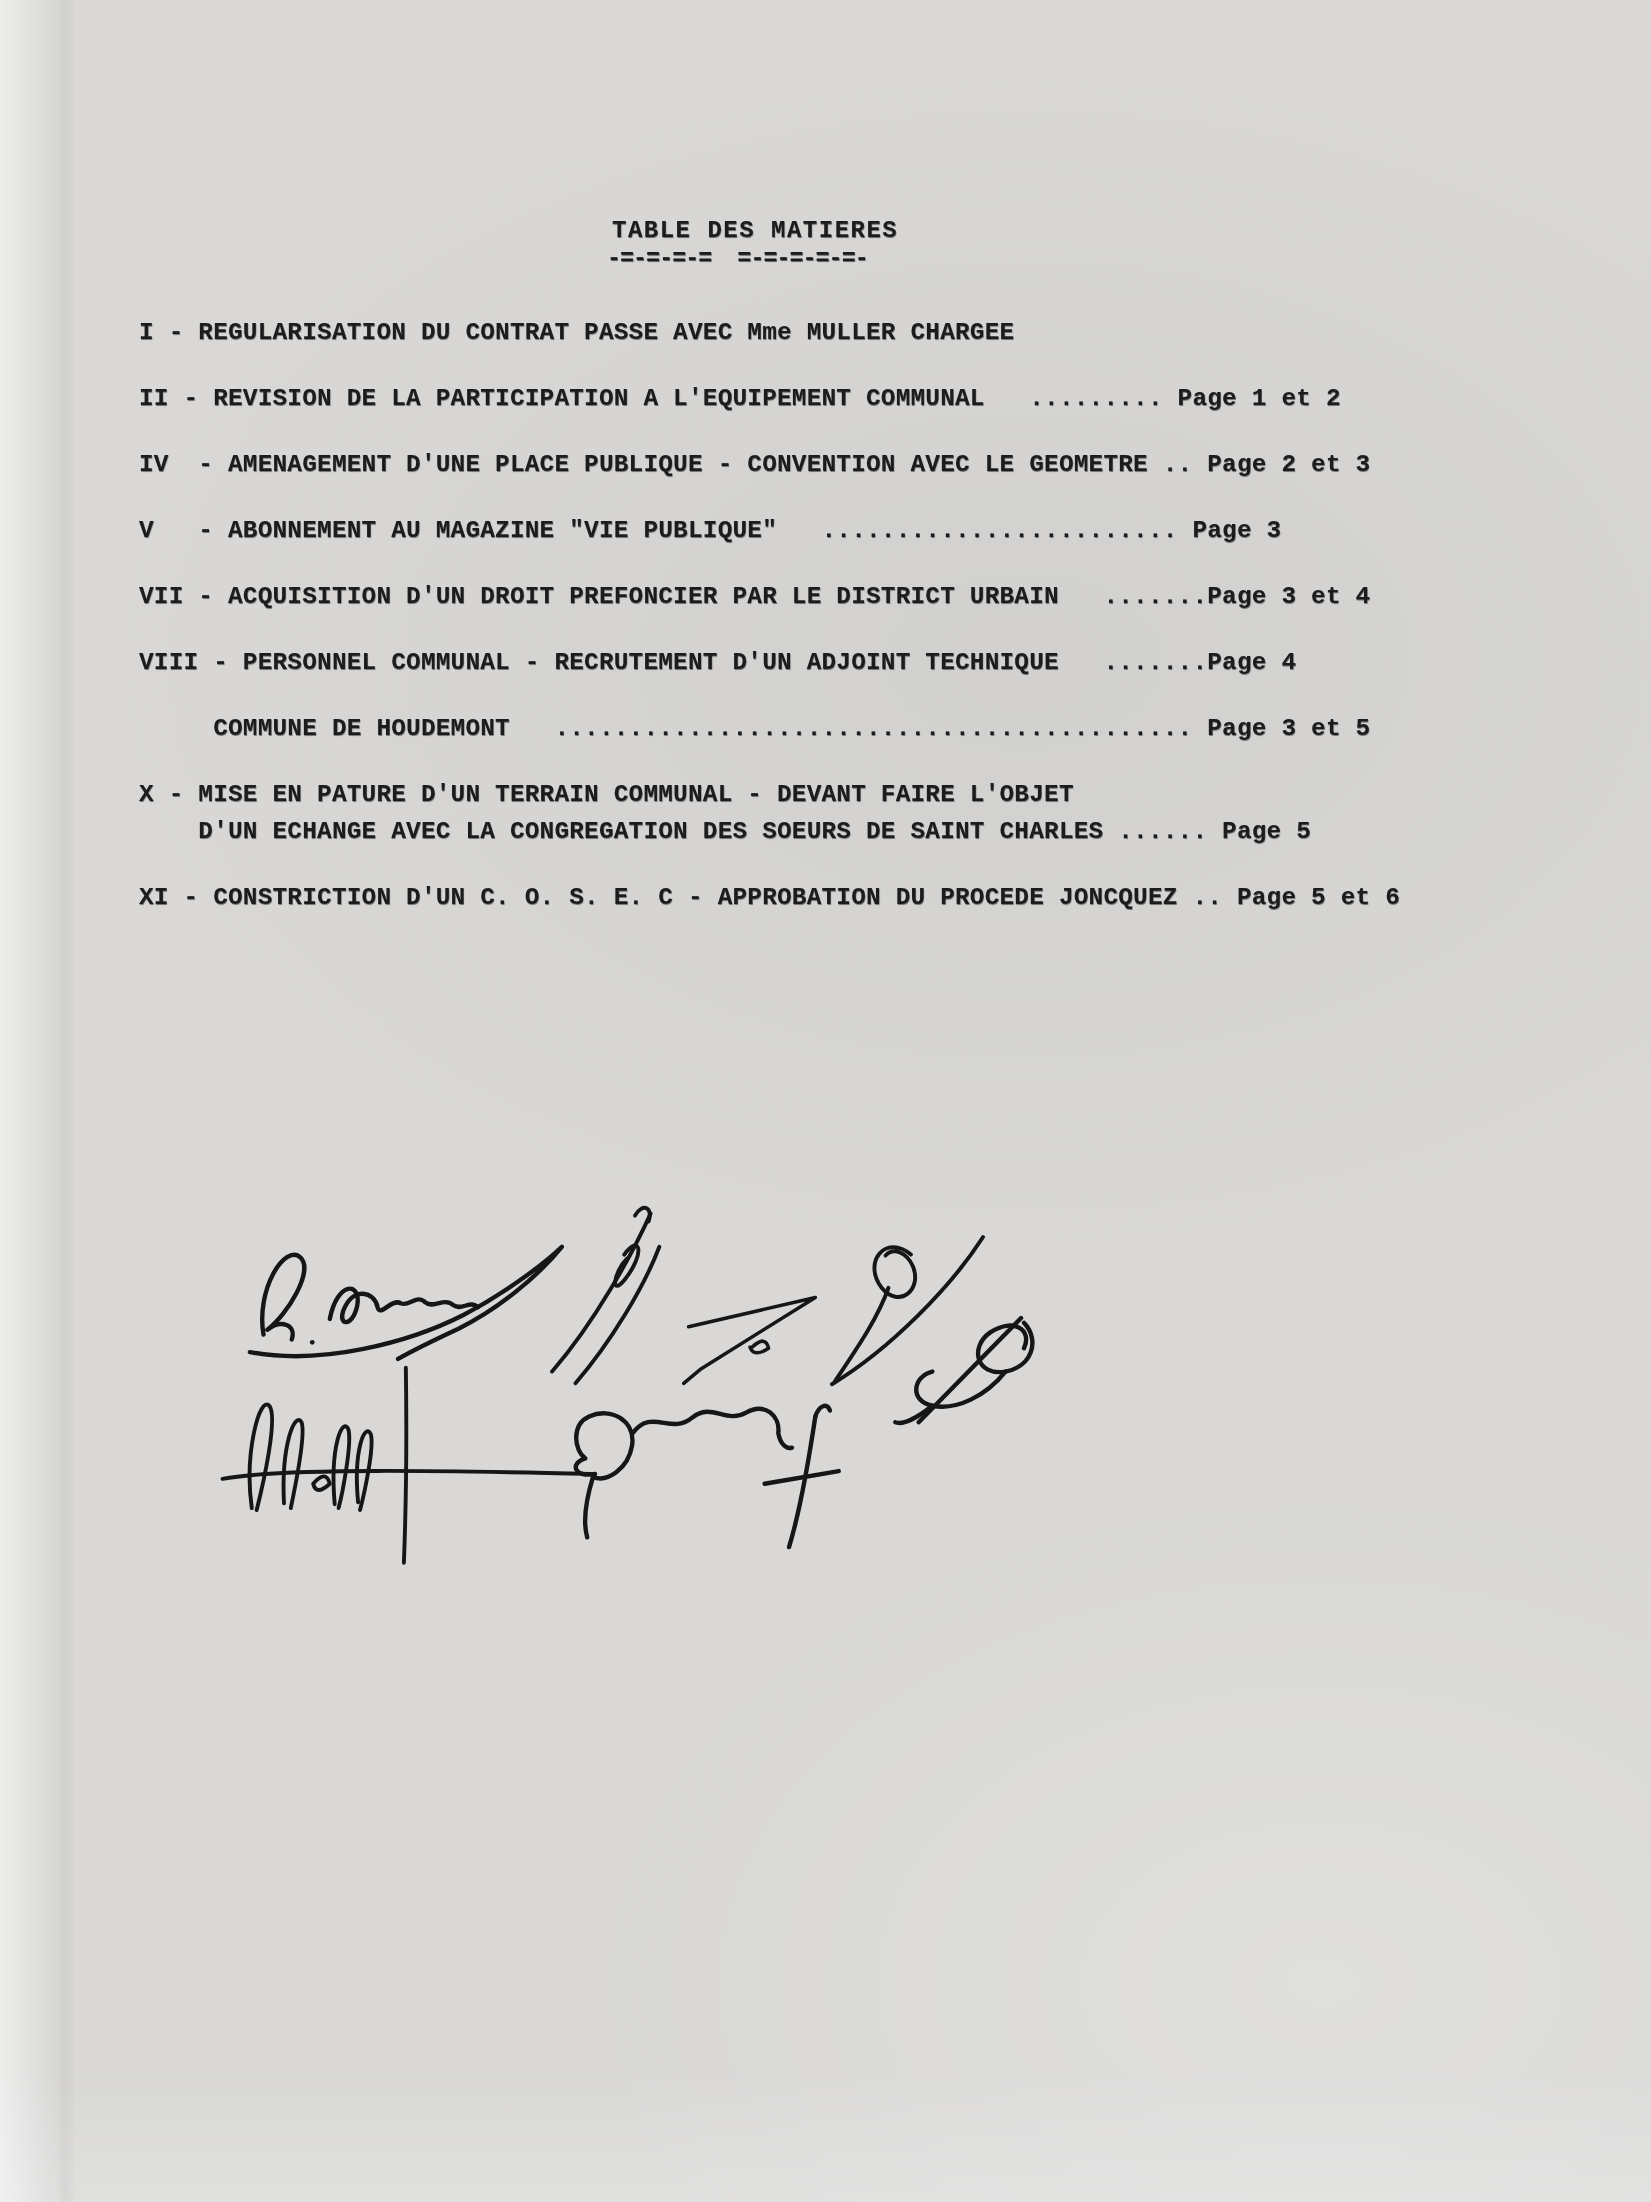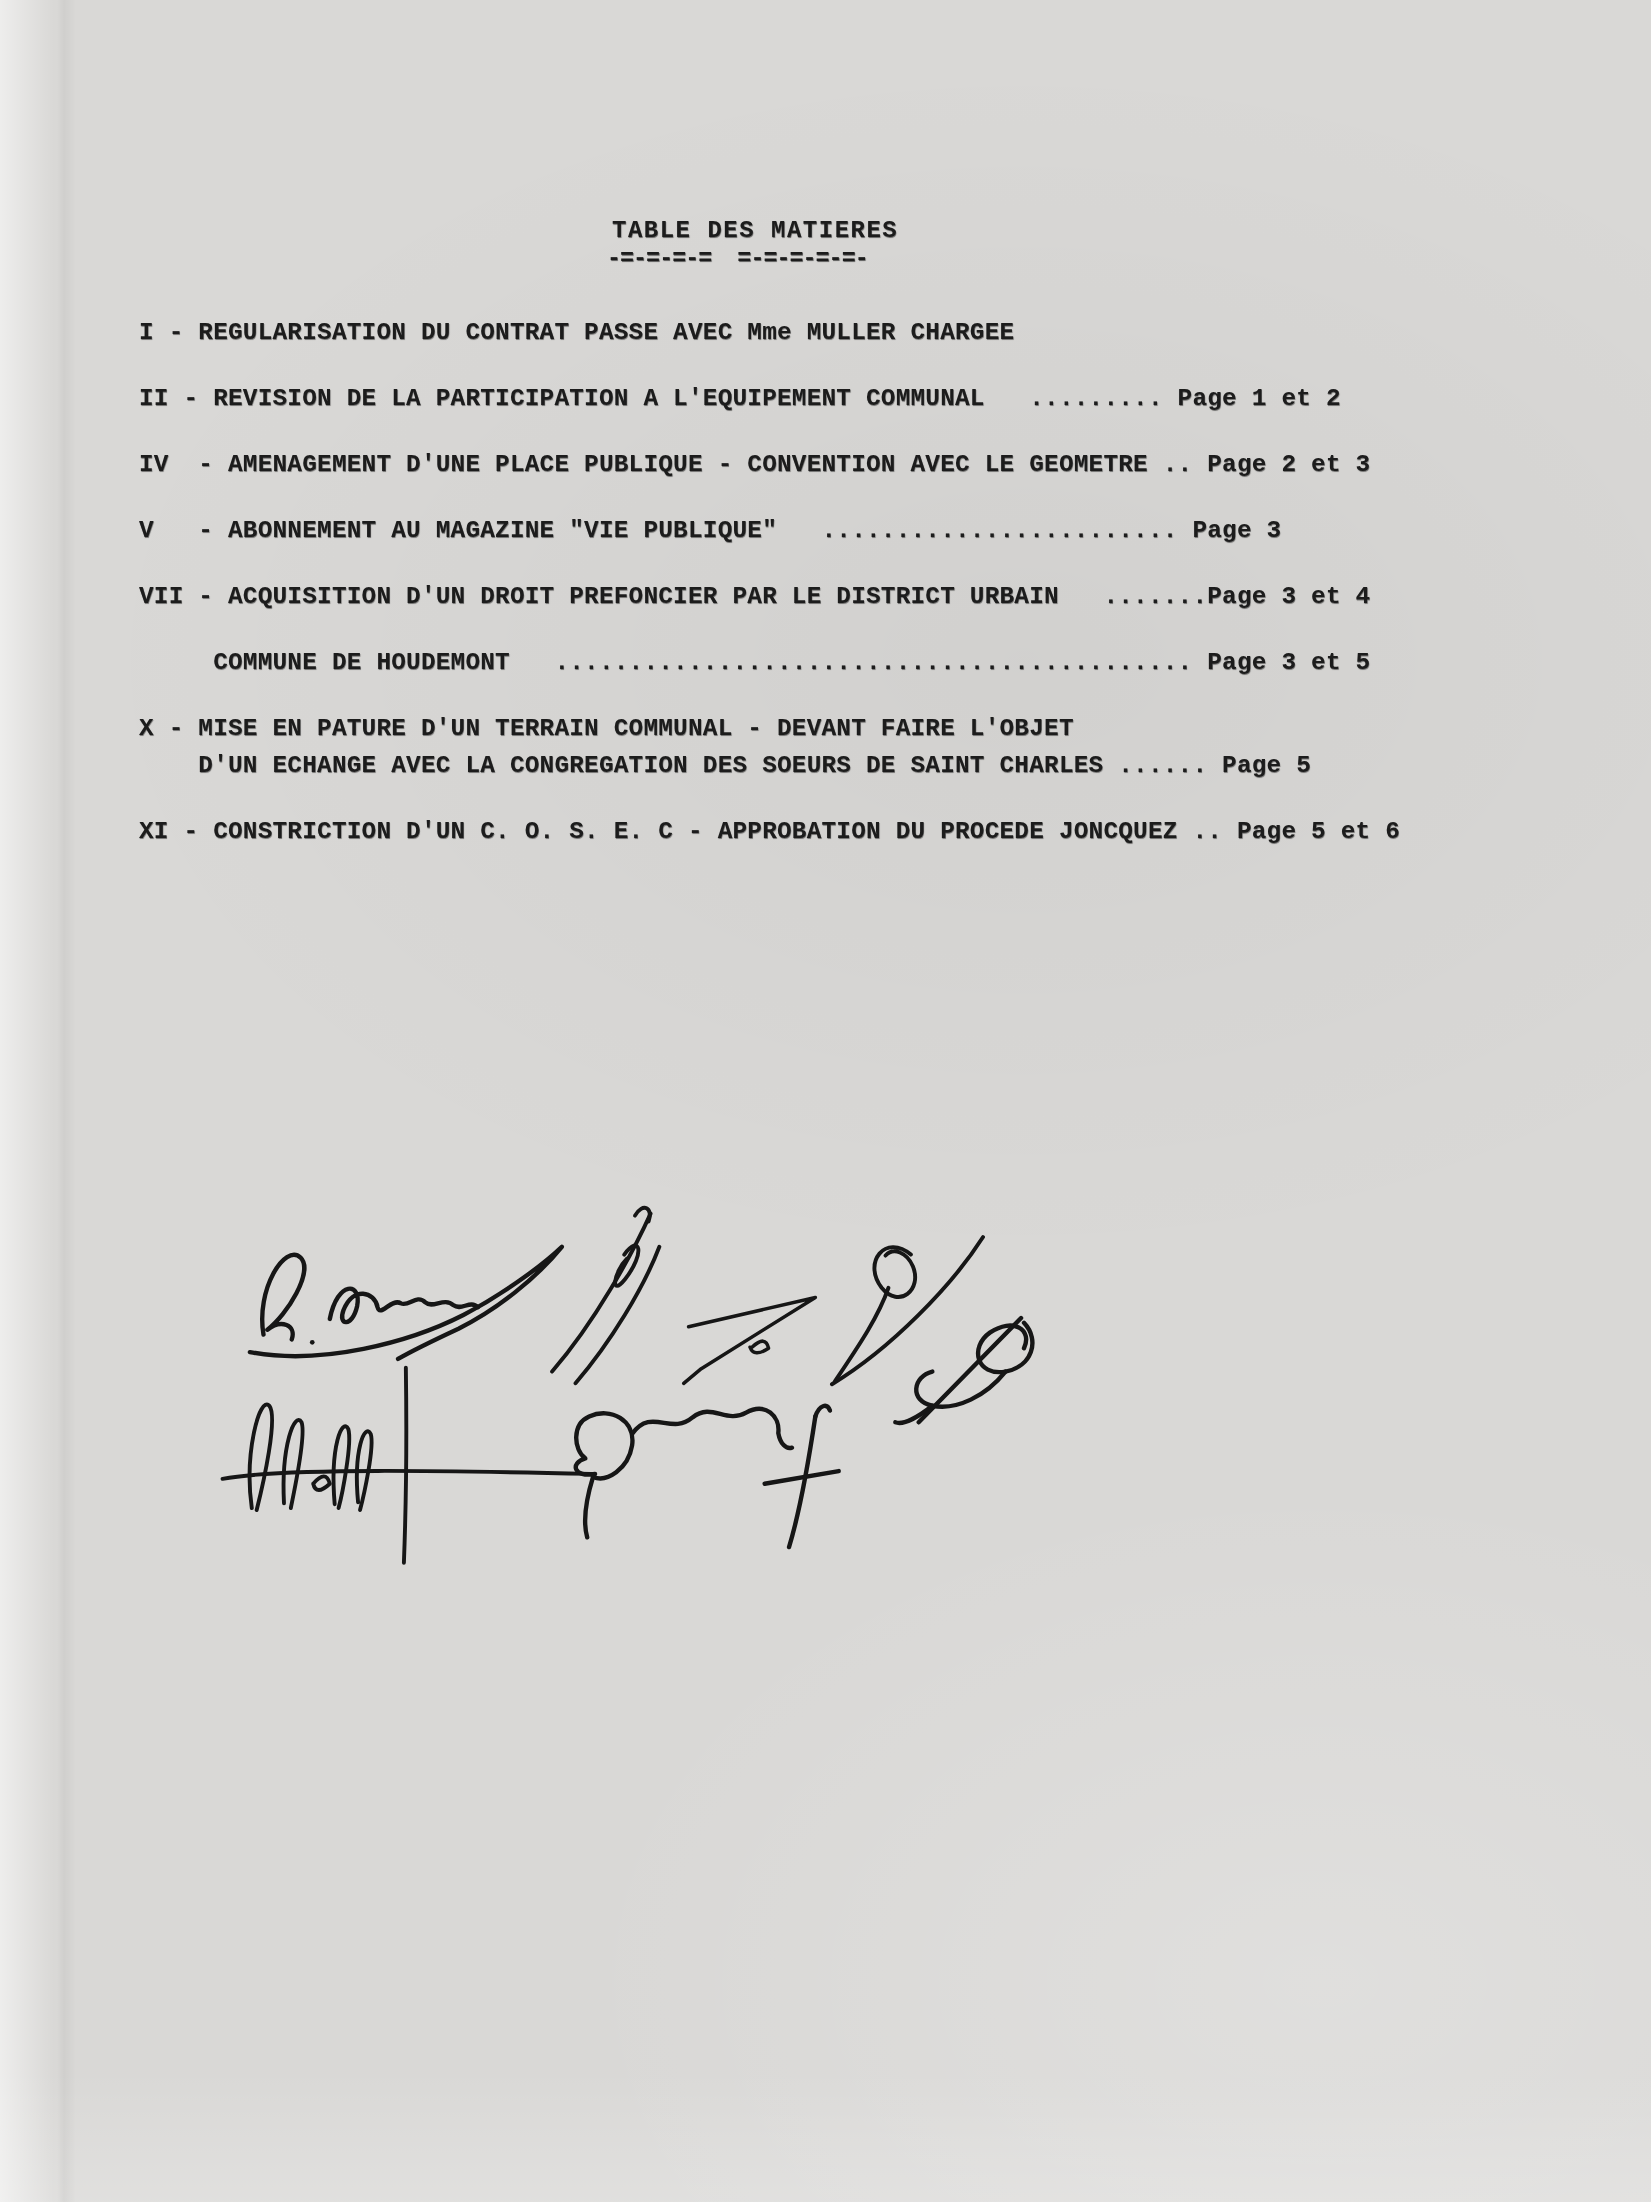--- a/index.html
+++ b/index.html
@@ -82,20 +82,23 @@
   <div class="toc-entry">
     <div class="toc-line">IV  - AMENAGEMENT D'UNE PLACE PUBLIQUE - CONVENTION AVEC LE GEOMETRE .. Page 2 et 3</div>
   </div>
   <div class="toc-entry">
     <div class="toc-line">V   - ABONNEMENT AU MAGAZINE "VIE PUBLIQUE"   ........................ Page 3</div>
   </div>
   <div class="toc-entry">
     <div class="toc-line">VII - ACQUISITION D'UN DROIT PREFONCIER PAR LE DISTRICT URBAIN   .......Page 3 et 4</div>
   </div>
   <div class="toc-entry">
+    <div class="toc-line">VIII - PERSONNEL COMMUNAL - RECRUTEMENT D'UN ADJOINT TECHNIQUE   .......Page 4</div>
+  </div>
+  <div class="toc-entry">
     <div class="toc-line">     COMMUNE DE HOUDEMONT   ........................................... Page 3 et 5</div>
   </div>
   <div class="toc-entry">
     <div class="toc-line">X - MISE EN PATURE D'UN TERRAIN COMMUNAL - DEVANT FAIRE L'OBJET</div>
     <div class="toc-line">    D'UN ECHANGE AVEC LA CONGREGATION DES SOEURS DE SAINT CHARLES ...... Page 5</div>
   </div>
   <div class="toc-entry">
     <div class="toc-line">XI - CONSTRICTION D'UN C. O. S. E. C - APPROBATION DU PROCEDE JONCQUEZ .. Page 5 et 6</div>
   </div>
 </div>

